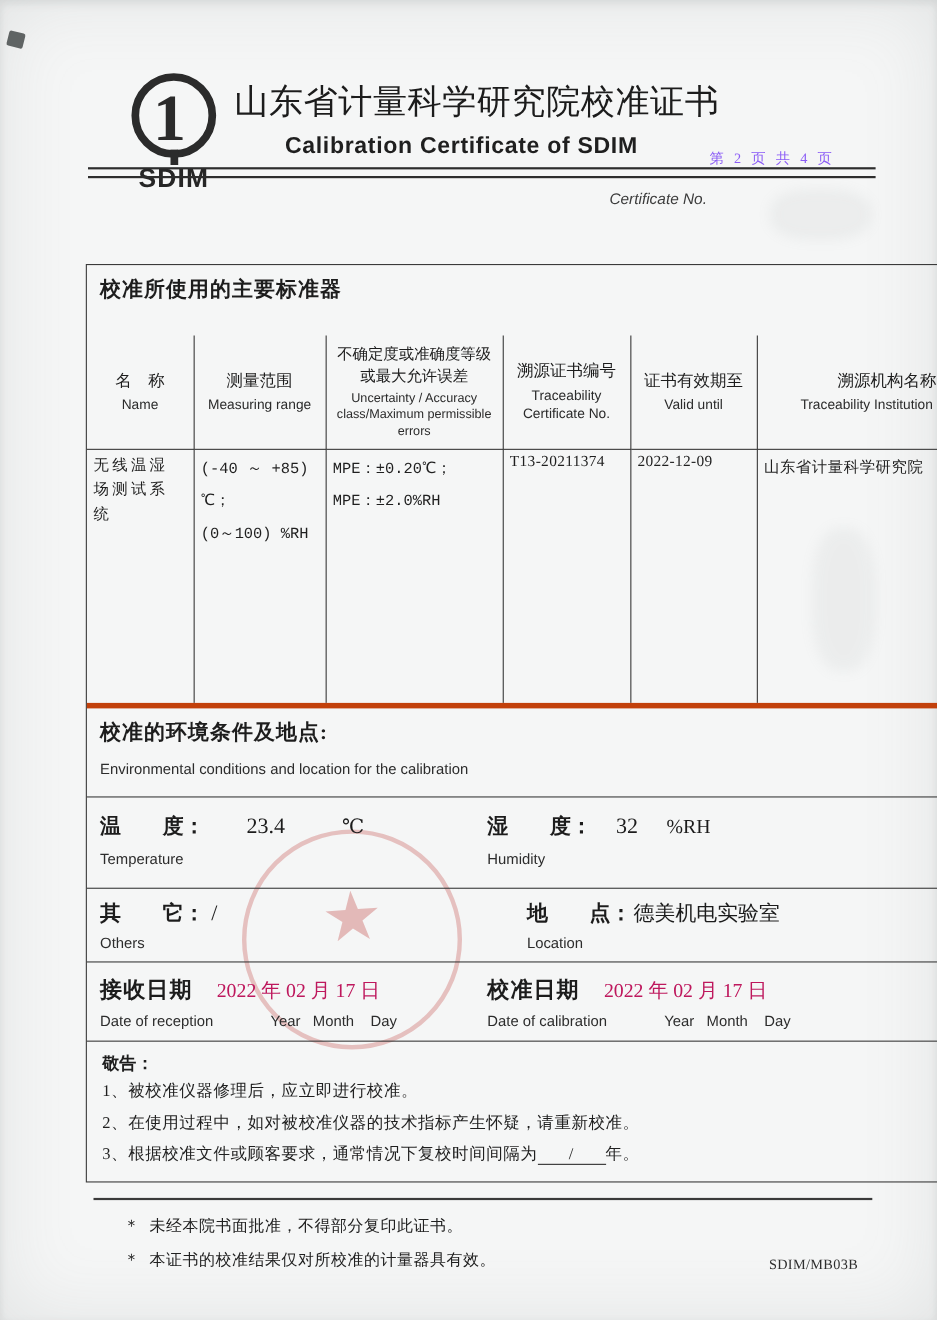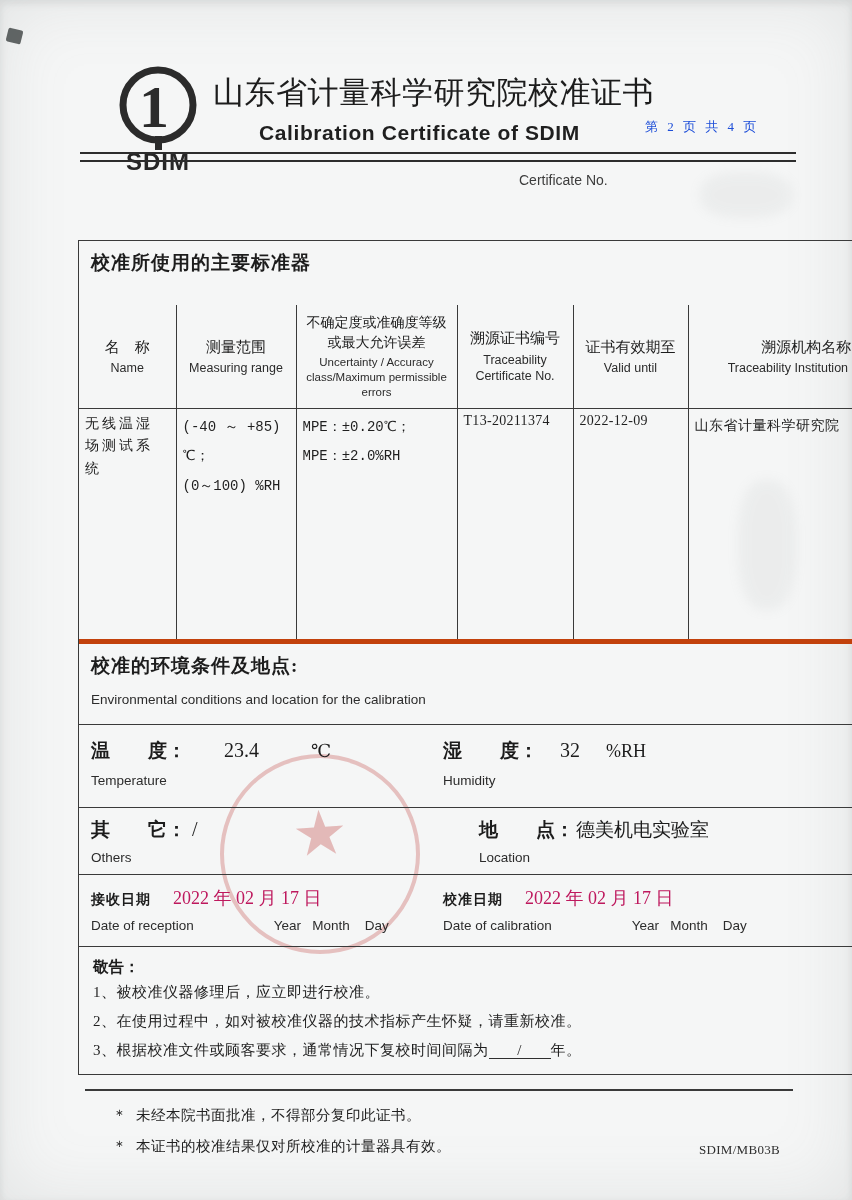--- a/index.html
+++ b/index.html
@@ -11,27 +11,27 @@
   }
   .cjk{font-family:"Liberation Serif","DejaVu Serif",serif;}
   .pre{white-space:pre;}
 
   
   .corner-mark{position:absolute;left:7px;top:29px;width:15px;height:14px;background:#474b4b;border-radius:2px;transform:rotate(14deg);opacity:.85;}
   .logo{position:absolute;left:106px;top:62px;width:104px;text-align:center;}
   .logo-text{font-family:"Liberation Sans","DejaVu Sans",sans-serif;font-weight:700;font-size:24px;letter-spacing:1px;color:#262626;margin-top:-10px;}
   .title-cn{position:absolute;left:213px;top:72px;font-size:31px;font-weight:400;letter-spacing:0.5px;color:#1c1c1c;}
   .title-en{position:absolute;left:259px;top:121px;font-size:21px;font-weight:700;letter-spacing:0.6px;color:#1f1f1f;font-family:"Liberation Sans","DejaVu Sans",sans-serif;}
-  .page-indicator{position:absolute;left:645px;top:118px;font-size:13px;letter-spacing:3px;color:#1d4ed8;}
+  .page-indicator{position:absolute;left:645px;top:135px;font-size:13px;letter-spacing:3px;color:#8b5cf6;}
   .head-rule{position:absolute;left:80px;top:152px;width:716px;height:6px;border-top:2px solid #2d2d2d;border-bottom:2px solid #2d2d2d;}
   .cert-block{position:absolute;left:519px;top:165px;}
   .cert-line1{display:flex;align-items:baseline;}
   .cert-label-cn{font-size:19px;color:#1f1f1f;}
   .cert-value{font-size:21px;color:#1f1f1f;letter-spacing:0.5px;}
-  .cert-label-en{font-size:14px;color:#3c3c3c;margin:7px 0 0 0;font-family:"Liberation Sans","DejaVu Sans",sans-serif;}
+  .cert-label-en{font-size:14px;color:#3c3c3c;margin:7px 0 0 35px;font-family:"Liberation Sans","DejaVu Sans",sans-serif;font-style:italic;}
 
   
   .smudge{position:absolute;background:#9aa0a0;filter:blur(6px);opacity:.10;border-radius:40%;}
   .stamp{position:absolute;left:220px;top:754px;width:192px;height:192px;border:4px solid rgba(197,77,74,.32);border-radius:50%;filter:blur(.7px);z-index:0;}
   .stamp-star{position:absolute;left:50%;top:39%;transform:translate(-50%,-50%) rotate(-4deg);font-size:62px;color:rgba(197,77,74,.36);font-family:"DejaVu Sans",sans-serif;}
 
   
   .doc-table{position:absolute;left:78px;top:240px;width:847px;border:1.3px solid #3a3a3a;z-index:1;box-sizing:border-box;}
   .sec-title{padding:9px 12px 0 12px;}
   .sec-title-cn{font-size:19px;font-weight:600;color:#1d1d1d;letter-spacing:1px;}
@@ -65,23 +65,23 @@
   .v-temp{margin-left:38px;} .u-temp{margin-left:52px;}
   .v-hum{margin-left:22px;} .u-hum{margin-left:26px;}
   .v-oth{margin-left:6px;} .v-loc{margin-left:2px;font-size:19px;}
   .env-en{font-size:13.5px;color:#2c2c2c;margin-top:9px;font-family:"Liberation Sans","DejaVu Sans",sans-serif;}
   .row-ol .env-en{margin-top:7px;}
 
   .dates-row{border-top:1px solid #3a3a3a;display:flex;height:72px;box-sizing:border-box;}
   .date-cell-l{width:361px;box-sizing:border-box;padding:11px 0 0 12px;}
   .date-cell-r{flex:1;box-sizing:border-box;padding:11px 0 0 3px;}
   .date-main{display:flex;align-items:baseline;}
-  .date-label{font-size:14px;font-weight:600;color:#1c1c1c;letter-spacing:1px;}
+  .date-label{font-size:20px;font-weight:600;color:#1c1c1c;letter-spacing:1px;}
   .date-value{font-size:18px;color:#be185d;margin-left:22px;}
-  .date-en{display:flex;font-size:13.5px;color:#2c2c2c;margin-top:8px;font-family:"Liberation Sans","DejaVu Sans",sans-serif;gap:28px;}
+  .date-en{display:flex;font-size:13.5px;color:#2c2c2c;margin-top:8px;font-family:"Liberation Sans","DejaVu Sans",sans-serif;}
   .date-units{margin-left:52px;white-space:pre;}
 
   .notice-box{border-top:1px solid #3a3a3a;box-sizing:border-box;height:128px;padding:10px 14px 0 14px;}
   .notice-title{font-size:15.5px;font-weight:600;color:#1d1d1d;}
   .notice-line{font-size:15px;color:#1f1f1f;line-height:1.92;letter-spacing:0.5px;}
   .fill-slot{display:inline-block;width:62px;border-bottom:1px solid #2f2f2f;text-align:center;line-height:1.1;}
 
   
   .footer-rule{position:absolute;left:85px;top:1089px;width:708px;height:2px;background:#3a3a3a;}
   .footnotes{position:absolute;left:112px;top:1100px;}

